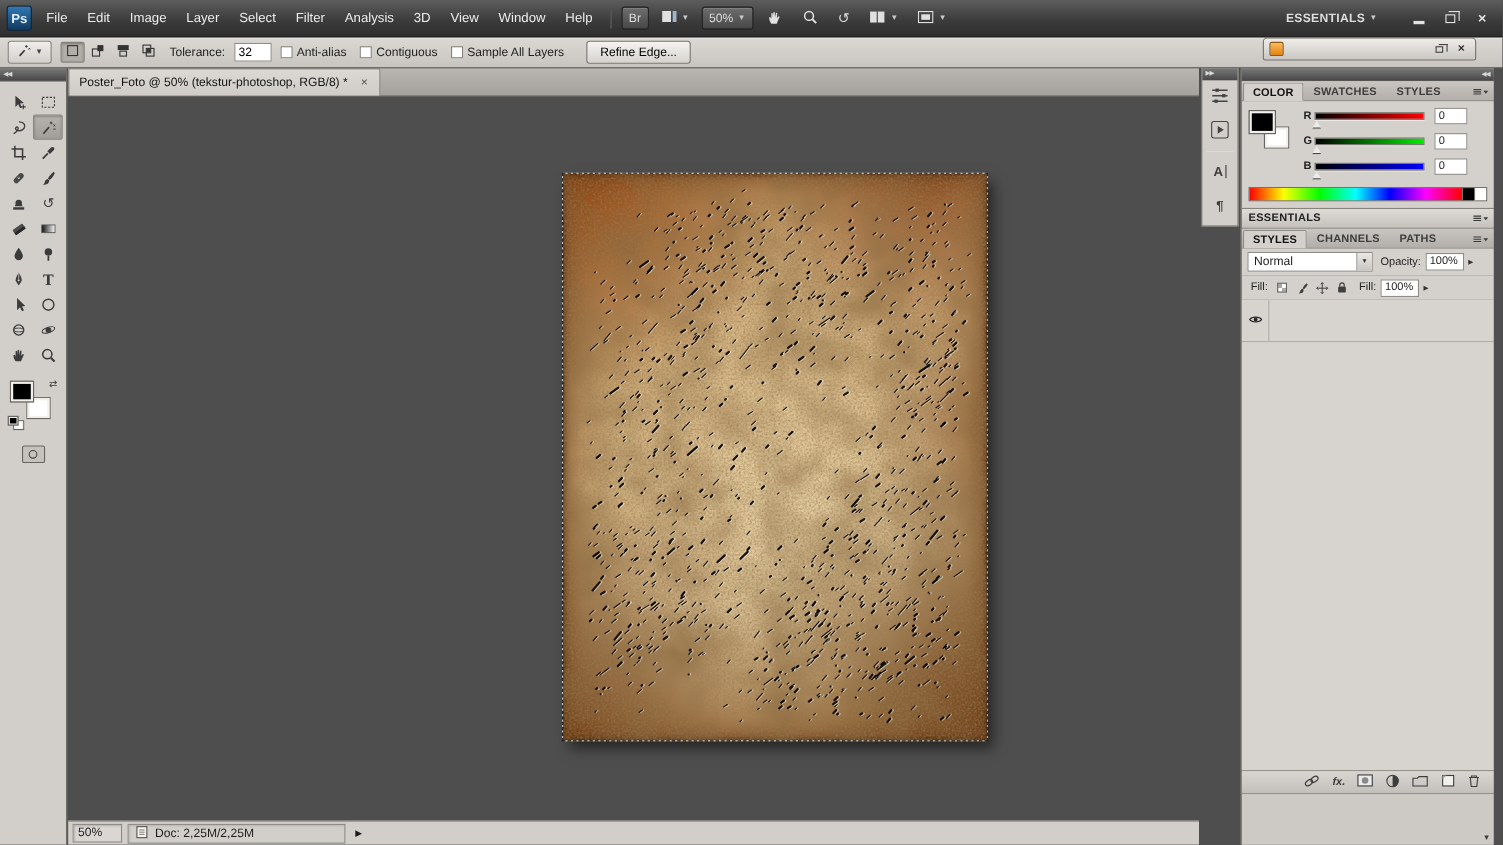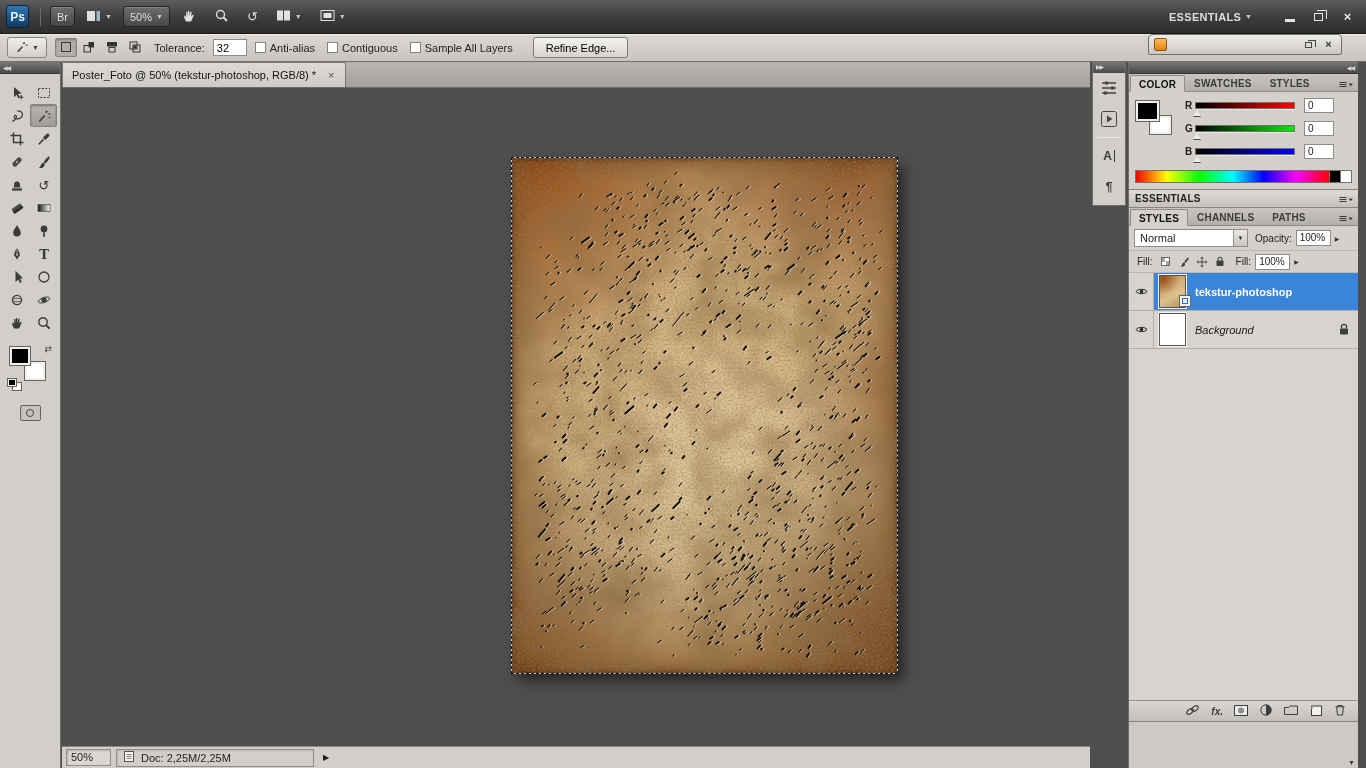--- a/index.html
+++ b/index.html
@@ -153,20 +153,33 @@
 .fx-text{font-size:10px;font-weight:bold;font-style:italic;color:#3d3d3d}
 #dockfooter{height:46px;position:relative;background:#cdcac6}
 .dock-scroll{position:absolute;right:3px;bottom:2px;font-size:7px;color:#3c3c3c}
 #frame-right{position:absolute;left:1358px;top:62px;width:8px;height:706px;background:#4f4f4f}
 </style>
 </head>
 <body>
 
 <div id="appbar">
   <div class="ps-logo">Ps</div>
+  <nav id="menubar">
+      <div class="menu-item">File</div>
+      <div class="menu-item">Edit</div>
+      <div class="menu-item">Image</div>
+      <div class="menu-item">Layer</div>
+      <div class="menu-item">Select</div>
+      <div class="menu-item">Filter</div>
+      <div class="menu-item">Analysis</div>
+      <div class="menu-item">3D</div>
+      <div class="menu-item">View</div>
+      <div class="menu-item">Window</div>
+      <div class="menu-item">Help</div>
+    </nav>
   <div class="bar-sep"></div>
   <div class="abtn raised">Br</div>
   <div class="abtn">
       <span id="ic-extras"><svg width="15" height="14" viewBox="0 0 15 14" xmlns="http://www.w3.org/2000/svg">
           <rect x="1" y="2" width="8" height="10" fill="#e0e0e0"></rect>
           <rect x="10.5" y="2" width="3.5" height="10" fill="#9fb6c8"></rect>
         </svg></span>
       <span class="caret">▼</span>
     </div>
   <div class="abtn raised">
@@ -1858,49 +1871,20 @@
       <span class="scrub">▶</span>
     </div>
     <div id="layerlist">
         <div class="layer-row">
           <div class="eye-cell">
             <span><svg width="13" height="9" viewBox="0 0 13 9" xmlns="http://www.w3.org/2000/svg">
                 <path d="M1 4.5 C3 1.6 10 1.6 12 4.5 C10 7.4 3 7.4 1 4.5 Z" fill="none" stroke="#222" stroke-width="1"></path>
                 <circle cx="6.5" cy="4.5" r="1.7" fill="#222"></circle>
               </svg></span>
           </div>
-          <div class="row-main" style="background: rgb(58, 133, 217);">
-            <div class="thumb-cell">
-              <div class="layer-thumb thumb-paper"></div>
-              <span class="thumb-badge">
-                <i></i>
-              </span>
-            </div>
-            <span class="layer-name sel">tekstur-photoshop</span>
-          </div>
-        </div>
-        <div class="layer-row">
-          <div class="eye-cell">
-            <span><svg width="13" height="9" viewBox="0 0 13 9" xmlns="http://www.w3.org/2000/svg">
-                <path d="M1 4.5 C3 1.6 10 1.6 12 4.5 C10 7.4 3 7.4 1 4.5 Z" fill="none" stroke="#222" stroke-width="1"></path>
-                <circle cx="6.5" cy="4.5" r="1.7" fill="#222"></circle>
-              </svg></span>
-          </div>
-          <div class="row-main">
-            <div class="thumb-cell">
-              <div class="layer-thumb thumb-white"></div>
-            </div>
-            <span class="layer-name ital">Background</span>
-            <span class="row-lock">
-              <svg width="12" height="13" viewBox="0 0 12 13" xmlns="http://www.w3.org/2000/svg">
-                <rect x="2" y="5.5" width="8" height="6" rx="1" fill="#3f3f3f"></rect>
-                <path d="M3.5 5.5 V3.8 A2.5 2.5 0 0 1 8.5 3.8 V5.5" fill="none" stroke="#3f3f3f" stroke-width="1.3"></path>
-              </svg>
-            </span>
-          </div>
         </div>
       </div>
     <div id="layers-bottom">
         <span class="lb-ic">
           <span><svg width="17" height="12" viewBox="0 0 17 12" xmlns="http://www.w3.org/2000/svg">
               <ellipse cx="6" cy="7.5" rx="3.6" ry="2.2" fill="none" stroke="#3d3d3d" stroke-width="1.1" transform="rotate(-35 6 7.5)"></ellipse>
               <ellipse cx="11" cy="4.5" rx="3.6" ry="2.2" fill="none" stroke="#3d3d3d" stroke-width="1.1" transform="rotate(-35 11 4.5)"></ellipse>
             </svg></span>
         </span>
         <span class="lb-ic">

